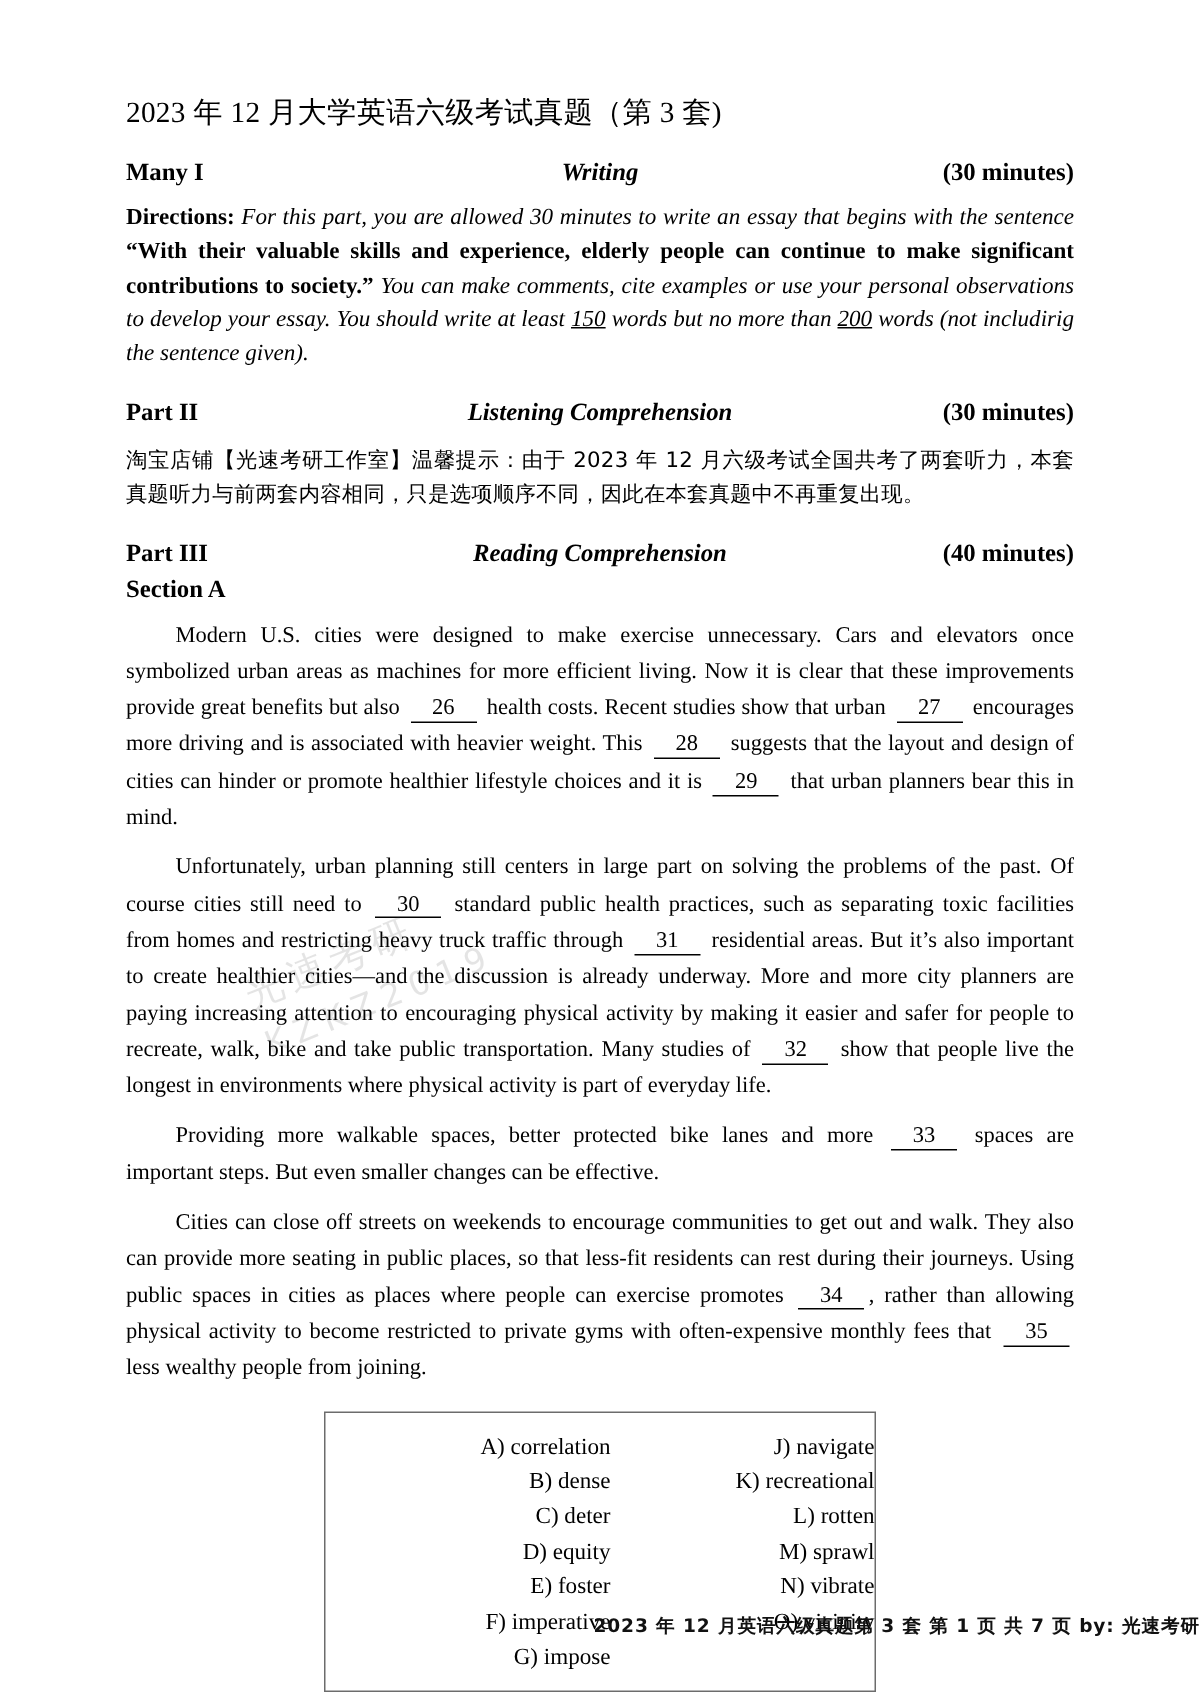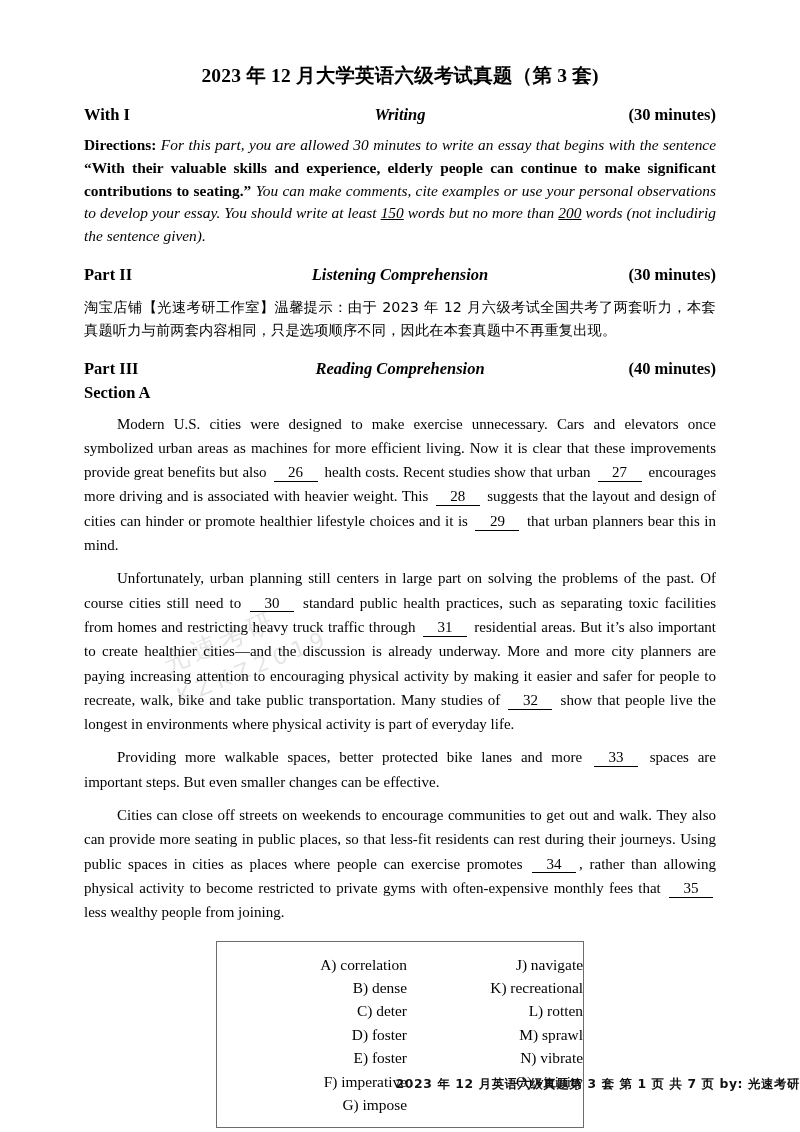--- a/index.html
+++ b/index.html
@@ -20,22 +20,21 @@
   .page {
     position: absolute;
     left: 84px;
     top: 0;
     width: 632px;
     height: 1132px;
   }
 
   
   .doc-title {
-    text-align: center;
-    font-weight: bold;
+    font-weight: normal;
     font-size: 19.5px;
     letter-spacing: 0.2px;
     margin-top: 64px;
     margin-bottom: 0;
     line-height: 1.25;
   }
 
   
   .part-row {
     display: flex;
@@ -173,29 +172,29 @@
   }
 </style>
 </head>
 <body>
 
 <div class="page">
 
   <h1 class="doc-title">2023 年 12 月大学英语六级考试真题（第 3 套)</h1>
 
   <div class="part-row">
-    <span class="part-label">With I</span>
+    <span class="part-label">Many I</span>
     <span class="part-center">Writing</span>
     <span class="part-time">(30 minutes)</span>
   </div>
 
   <p class="directions">
     <span class="d-label">Directions:</span>
     <span class="d-italic">For this part, you are allowed 30 minutes to write an essay that begins with the sentence</span>
-    <span class="d-quote">“With their valuable skills and experience, elderly people can continue to make significant contributions to seating.”</span>
+    <span class="d-quote">“With their valuable skills and experience, elderly people can continue to make significant contributions to society.”</span>
     <span class="d-italic">You can make comments, cite examples or use your personal observations to develop your essay. You should write at least</span>
     <span class="d-underline">150</span><span class="d-italic">&nbsp;</span><span class="d-italic">words but no more than</span>
     <span class="d-underline">200</span><span class="d-italic">&nbsp;</span><span class="d-italic">words (not includirig the sentence given).</span>
   </p>
 
   <div class="part-row">
     <span class="part-label">Part II</span>
     <span class="part-center">Listening Comprehension</span>
     <span class="part-time">(30 minutes)</span>
   </div>
@@ -245,21 +244,21 @@
     <span>less wealthy people from joining.</span>
   </p>
 
   <div class="options-wrap">
     <div class="options-box">
       <div class="options-grid">
         <div class="options-col">
           <div class="option-item">A) correlation</div>
           <div class="option-item">B) dense</div>
           <div class="option-item">C) deter</div>
-          <div class="option-item">D) foster</div>
+          <div class="option-item">D) equity</div>
           <div class="option-item">E) foster</div>
           <div class="option-item">F) imperative</div>
           <div class="option-item">G) impose</div>
 
         </div>
         <div class="options-col">
           <div class="option-item">J) navigate</div>
           <div class="option-item">K) recreational</div>
           <div class="option-item">L) rotten</div>
           <div class="option-item">M) sprawl</div>

